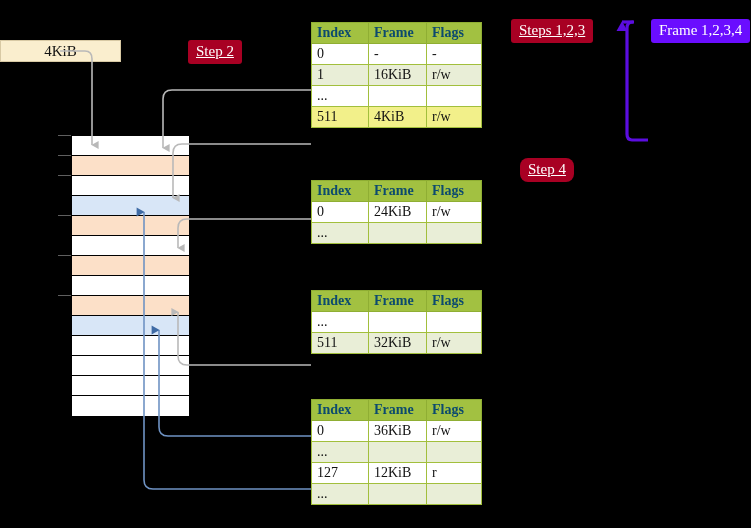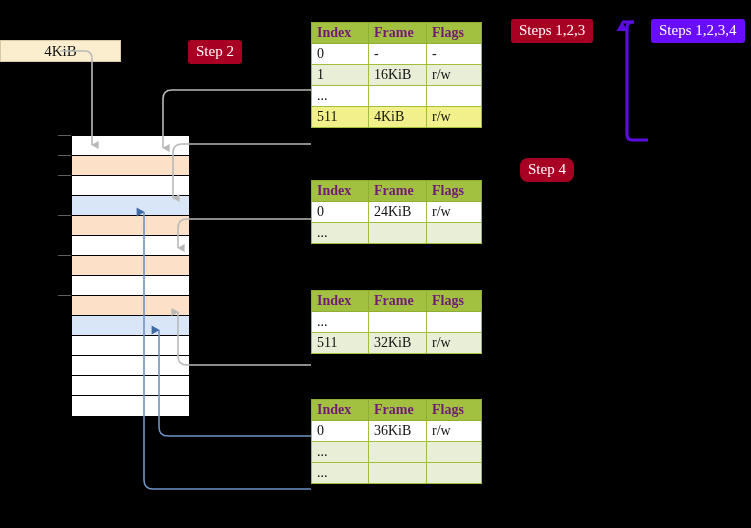--- a/index.html
+++ b/index.html
@@ -32,21 +32,21 @@
   .badge {
     position: absolute;
     color: #ffffff;
     font-size: 15px;
     line-height: 1;
     padding: 4px 8px 5px 8px;
     border-radius: 3px;
     white-space: nowrap;
     font-family: "Liberation Serif", "DejaVu Serif", serif;
   }
-  .badge-red { background: #a80023; }
+  .badge-red { background: #a80023; text-decoration: underline; }
   .badge-blue { background: #6a0dff; }
 
   
   .kib-box {
     position: absolute;
     background: #faeece;
     border: 1px solid #d8c9a4;
     color: #111111;
     font-size: 15px;
     display: flex;
@@ -69,21 +69,21 @@
     padding: 2px 5px;
     text-align: left;
     height: 20px;
     box-sizing: border-box;
     color: #111111;
     overflow: hidden;
     white-space: nowrap;
   }
   .ptable th {
     background: #a2c141;
-    color: #701a75;
+    color: #0c4a6e;
     font-weight: bold;
     font-size: 14px;
     border-color: #8fae33;
   }
   .ptable tr.alt td { background: #e9eed7; }
   .ptable tr.plain td { background: #ffffff; }
   .ptable td.hl { background: #f2f08a; }
   .ptable tr.alt td.hl { background: #f2f08a; }
 
   
@@ -264,29 +264,34 @@
           <tr class="plain">
             <td>0</td>
             <td>36KiB</td>
             <td>r/w</td>
           </tr>
           <tr class="alt">
             <td>...</td>
             <td></td>
             <td></td>
           </tr>
+          <tr class="plain">
+            <td>127</td>
+            <td>12KiB</td>
+            <td>r</td>
+          </tr>
           <tr class="alt">
             <td>...</td>
             <td></td>
             <td></td>
           </tr>
         </tbody>
       </table>
     </div>
 
   <div id="badges-host">
       <div class="badge badge-red" style="left: 188px; top: 40px;">Step 2</div>
       <div class="badge badge-red" style="left: 511px; top: 19px;">Steps 1,2,3</div>
-      <div class="badge badge-blue" style="left: 651px; top: 19px;">Steps 1,2,3,4</div>
+      <div class="badge badge-blue" style="left: 651px; top: 19px;">Frame 1,2,3,4</div>
       <div class="badge badge-red" style="left: 520px; top: 158px; border-radius: 8px;">Step 4</div>
     </div>
 
 </div>
 
 </body></html>

